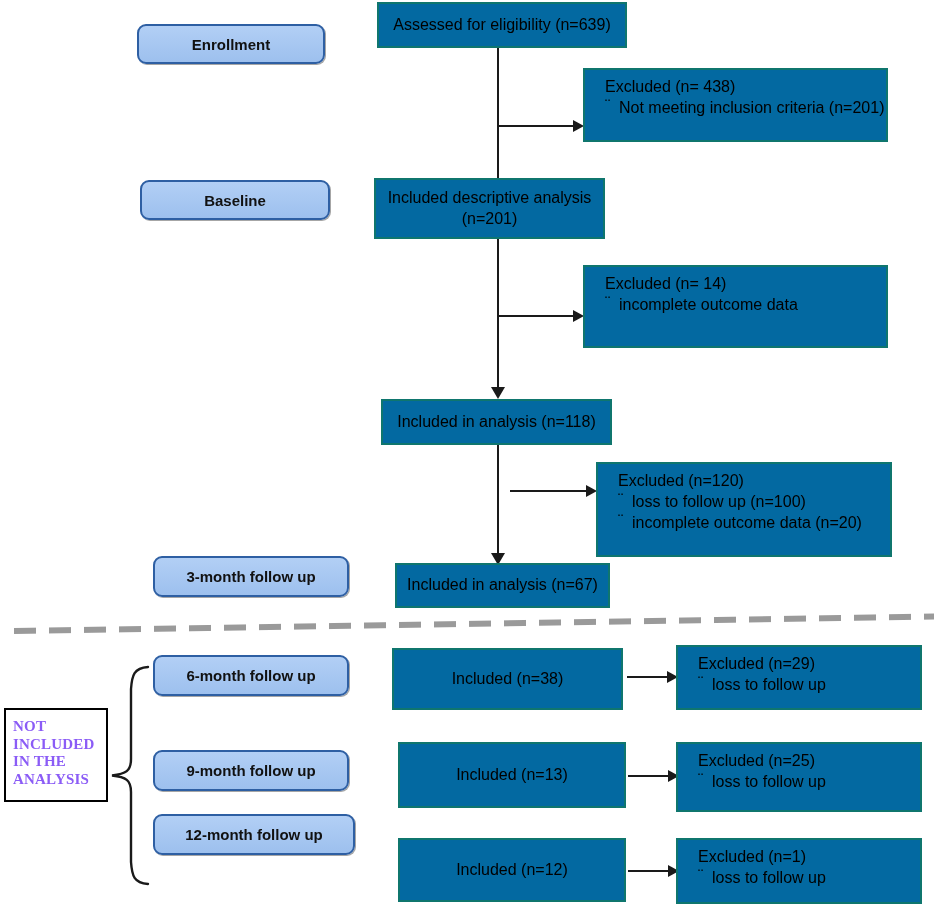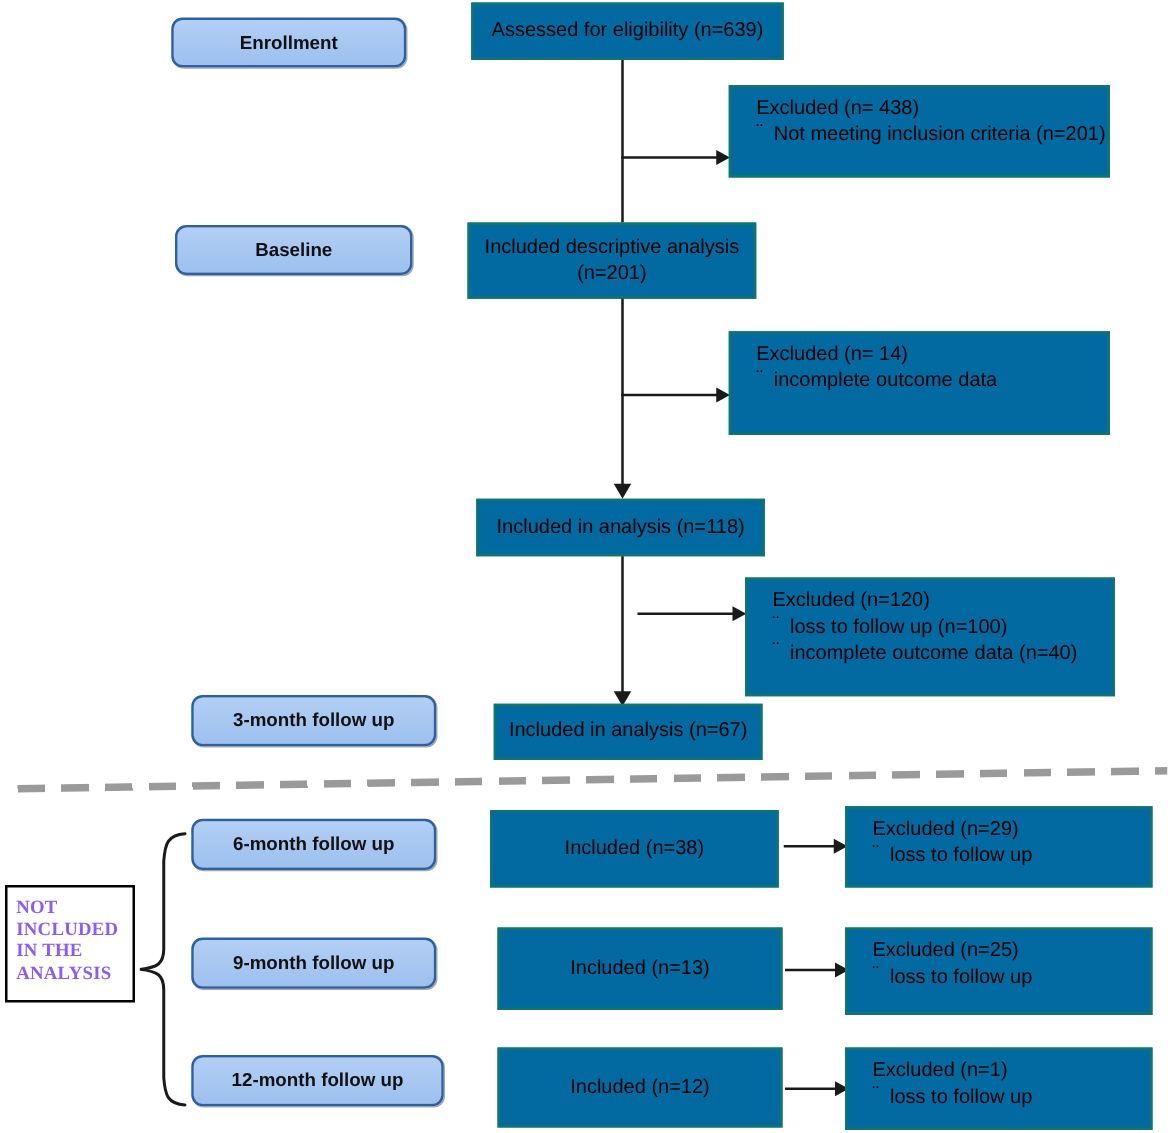--- a/index.html
+++ b/index.html
@@ -109,21 +109,21 @@
   }
   .bline { display: block; white-space: nowrap; }
   .brace { position: absolute; }
   .brace svg { display: block; }
 </style>
 </head>
 <body>
 
 <div id="canvas">
 
-  <div class="stage" style="left:137px; top:14px; width:188px; height:40px;">
+  <div class="stage" style="left:137px; top:24px; width:188px; height:40px;">
     <span>Enrollment</span>
   </div>
 
   <div class="box center" style="left:377px; top:2px; width:250px; height:46px;">
     <span>Assessed for eligibility (n=639)</span>
   </div>
 
   <div class="vline" style="left:497px; top:48px; height:130px;"></div>
 
   <div class="hline" style="left:497px; top:125px; width:78px;"></div>
@@ -160,21 +160,21 @@
 
   <div class="vline" style="left:497px; top:445px; height:115px;"></div>
   <div class="arrow-down" style="left:491px; top:553px;"></div>
 
   <div class="hline" style="left:510px; top:490px; width:78px;"></div>
   <div class="arrow-right" style="left:586px; top:485px;"></div>
 
   <div class="box topleft" style="left:596px; top:462px; width:296px; height:95px;">
     <span class="bline">Excluded (n=120)</span>
     <span class="bline"><span class="bullet">¨</span><span>loss to follow up (n=100)</span></span>
-    <span class="bline"><span class="bullet">¨</span><span>incomplete outcome data (n=40)</span></span>
+    <span class="bline"><span class="bullet">¨</span><span>incomplete outcome data (n=20)</span></span>
   </div>
 
   <div class="stage" style="left:153px; top:556px; width:196px; height:41px;">
     <span>3-month follow up</span>
   </div>
 
   <div class="box center" style="left:395px; top:563px; width:215px; height:45px;">
     <span>Included in analysis (n=67)</span>
   </div>
 
@@ -219,21 +219,21 @@
   </div>
 
   <div class="hline" style="left:628px; top:775px; width:42px;"></div>
   <div class="arrow-right" style="left:668px; top:770px;"></div>
 
   <div class="box topleft" style="left:676px; top:742px; width:246px; height:70px;">
     <span class="bline">Excluded (n=25)</span>
     <span class="bline"><span class="bullet">¨</span><span>loss to follow up</span></span>
   </div>
 
-  <div class="stage" style="left:153px; top:844px; width:202px; height:41px;">
+  <div class="stage" style="left:153px; top:814px; width:202px; height:41px;">
     <span>12-month follow up</span>
   </div>
 
   <div class="box center" style="left:398px; top:838px; width:228px; height:64px;">
     <span>Included (n=12)</span>
   </div>
 
   <div class="hline" style="left:628px; top:870px; width:42px;"></div>
   <div class="arrow-right" style="left:668px; top:865px;"></div>
 

